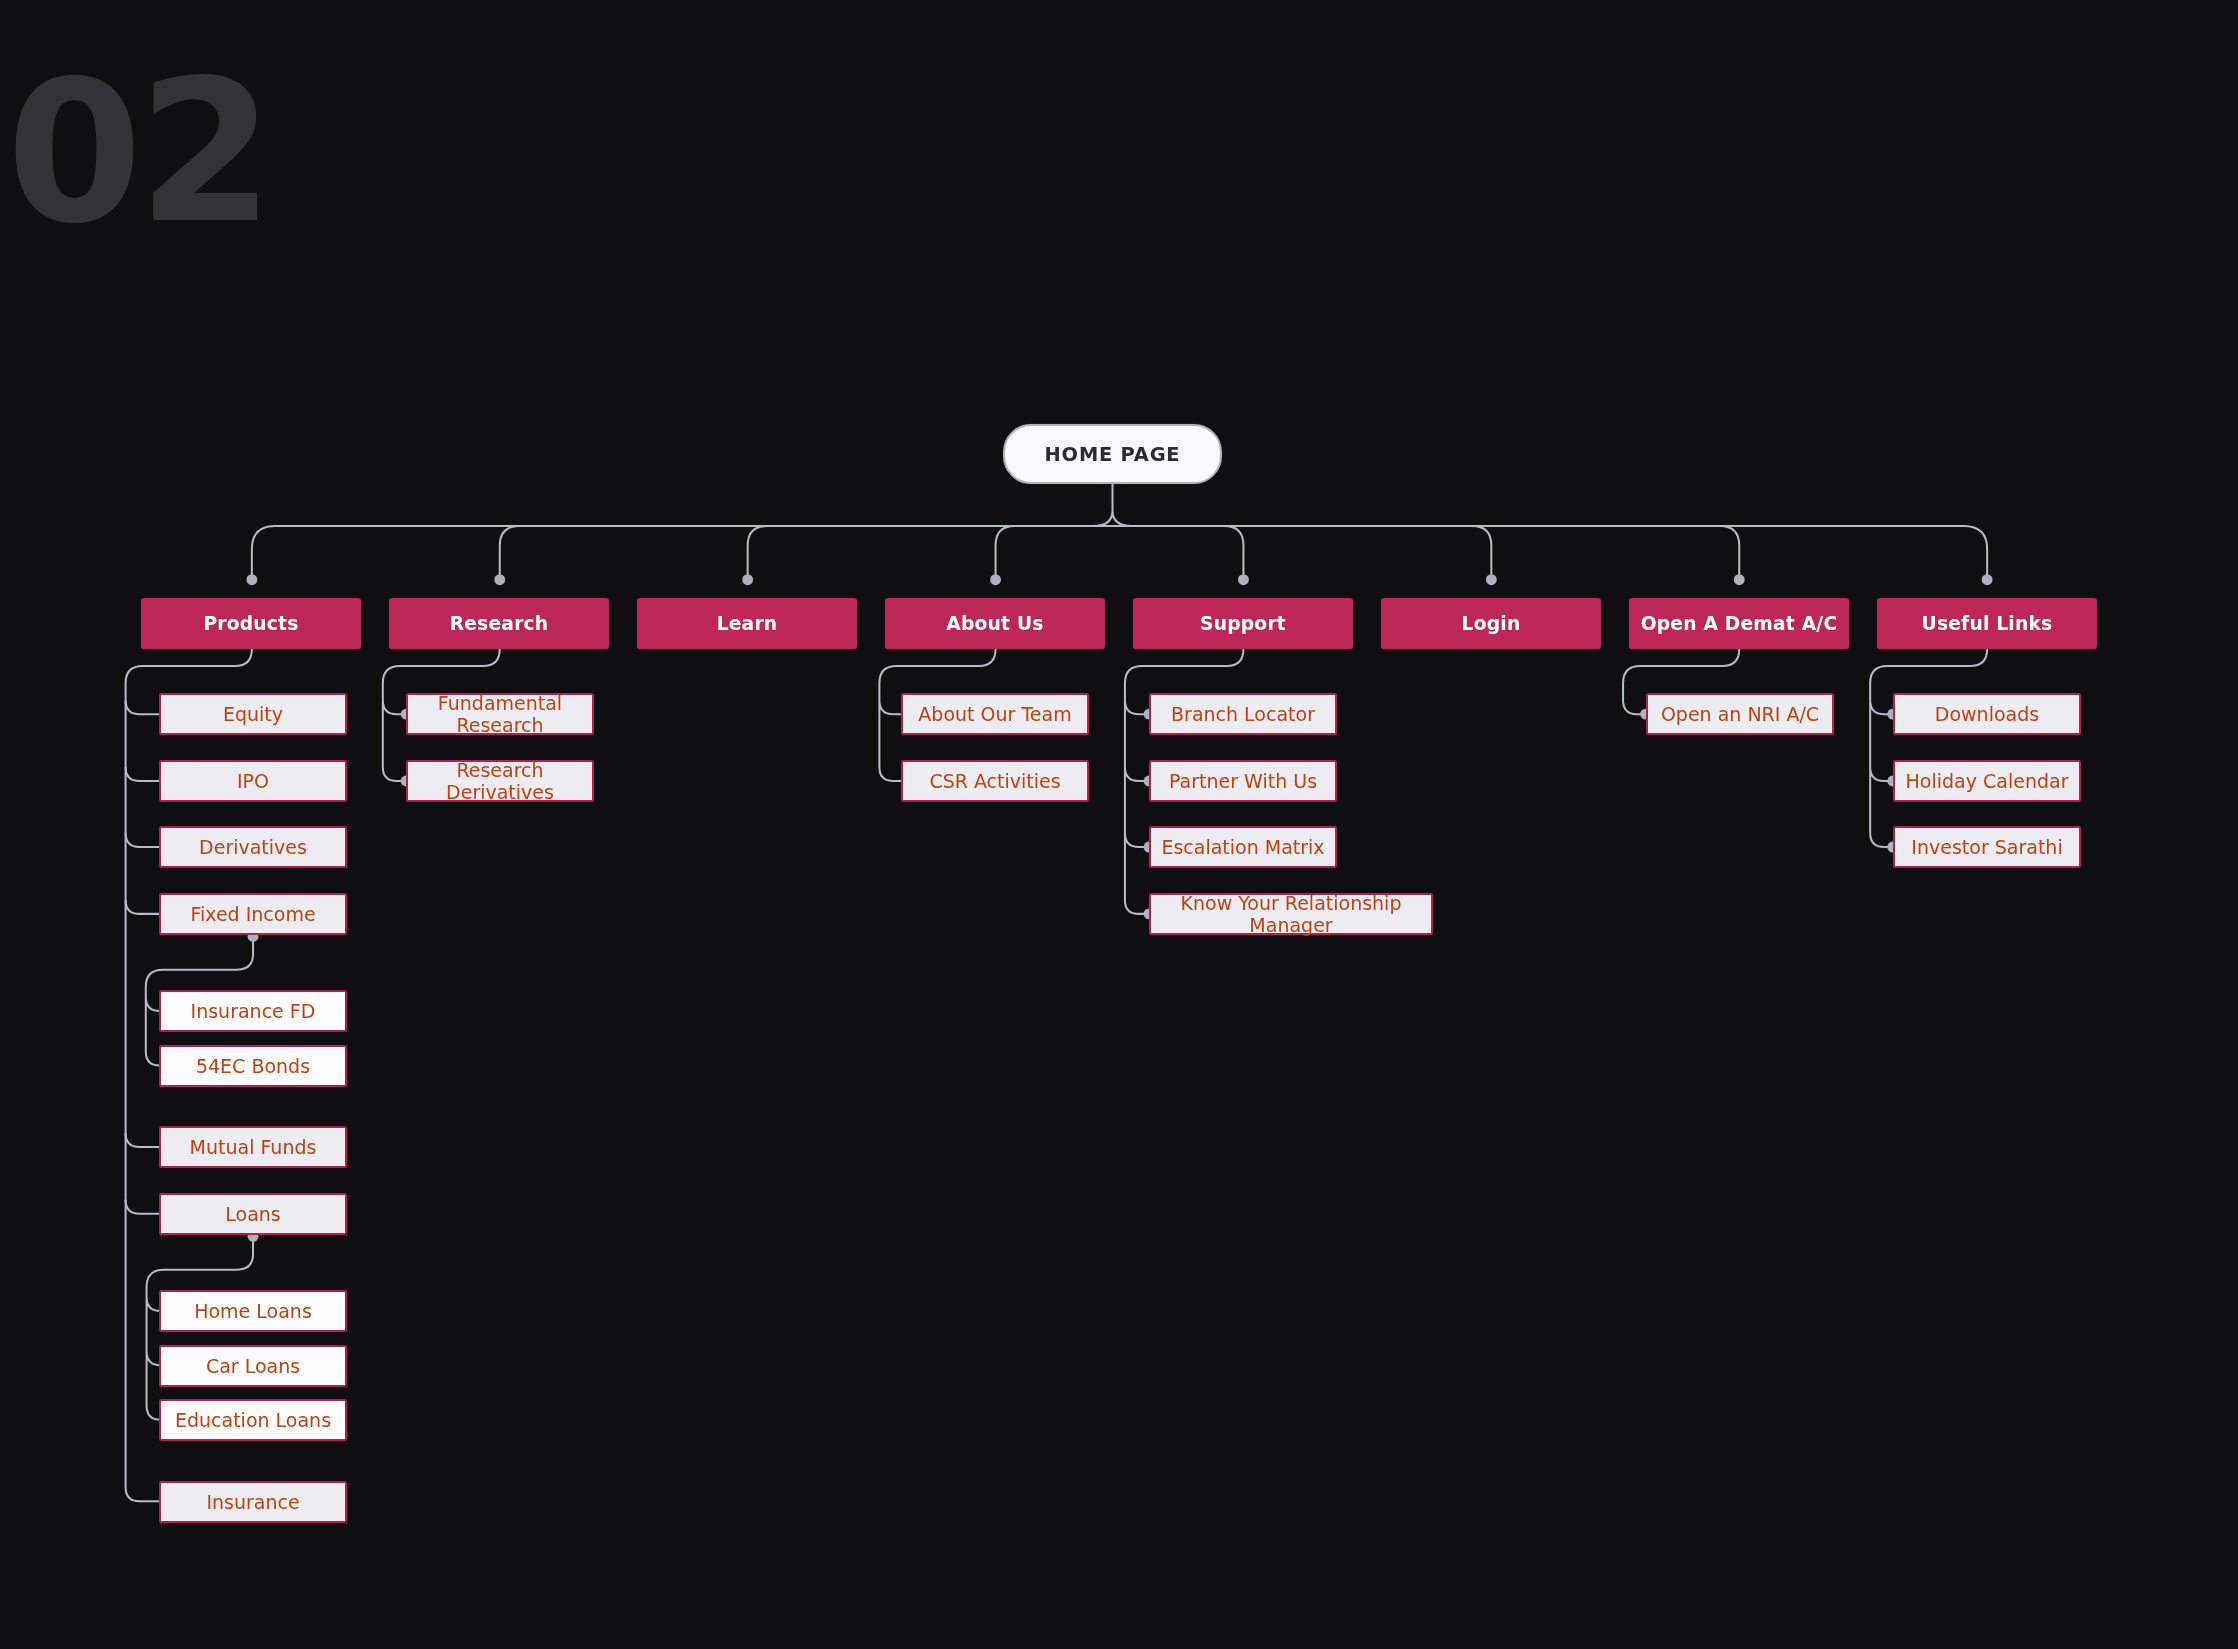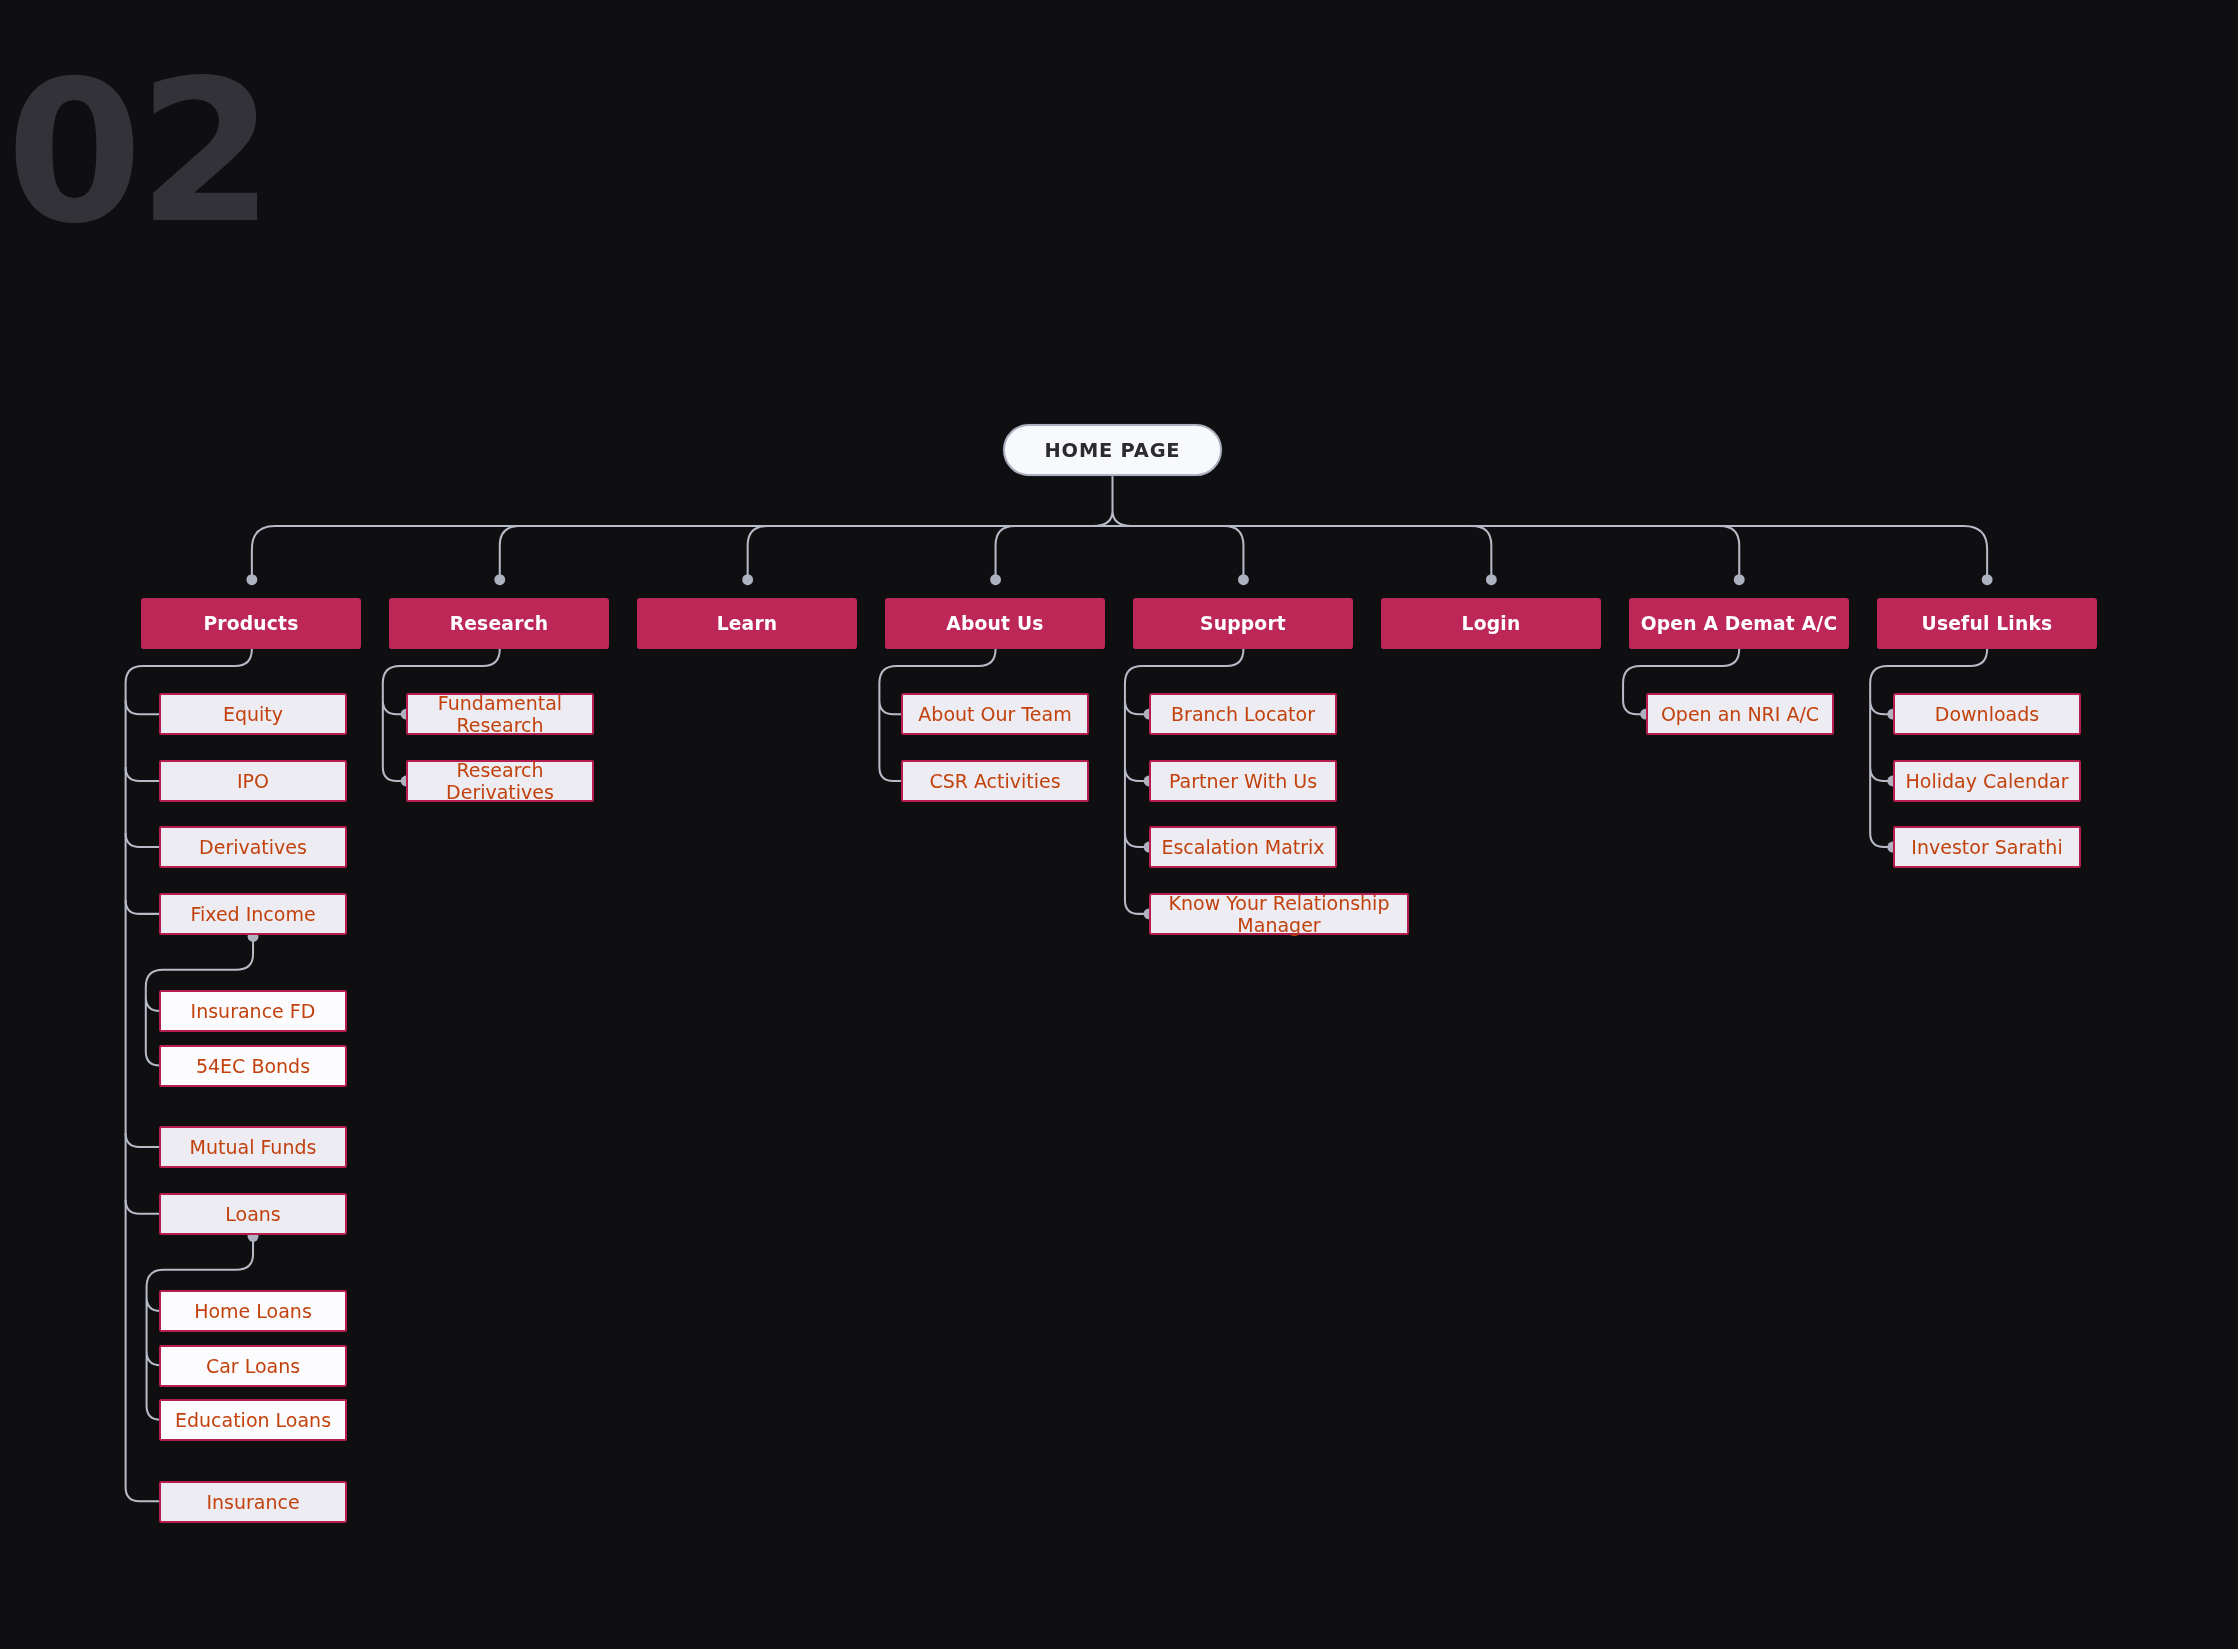--- a/index.html
+++ b/index.html
@@ -20,37 +20,37 @@
     font-size:103px;font-weight:bold;line-height:1;
     color:#d6245f;letter-spacing:-2.3px;z-index:2;
   }
   svg.wires{position:absolute;left:0;top:0;z-index:3;}
   .node{
     position:absolute;z-index:4;
     display:flex;align-items:center;justify-content:center;
     text-align:center;box-sizing:border-box;
   }
   .pill{
-    left:1003px;top:424px;width:219px;height:52px;
+    left:1003px;top:424px;width:219px;height:60px;
     background:#f8f9fc;border:2.3px solid #aeb1c0;border-radius:28px;
     color:#2b2b31;font-size:19.4px;font-weight:bold;letter-spacing:0.8px;
     box-shadow:0 0 0 0.8px rgba(255,255,255,0.05);
   }
   .main{
     top:578px;width:220px;height:51px;
     background:#bd2757;border-radius:3.1px;
     color:#ffffff;font-size:18.7px;font-weight:bold;letter-spacing:0.2px;margin-top:20px;
   }
   .sub{
     width:188px;height:42px;
     background:#ececf2;border:2.3px solid #b51e4d;border-radius:2.3px;
     color:#c2410c;font-size:19px;
   }
   .sub.white{background:#fcfcfe;}
-  .sub.wide{width:260px;}
+  .sub.wide{width:284px;}
 </style>
 </head>
 <body>
 
 <div id="canvas">
 
   <div class="title-number">02</div>
 
   <svg class="wires" width="2239" height="1649" viewBox="0 0 2880 2122" fill="none" stroke="#b7bac7" stroke-width="2.6">
 

